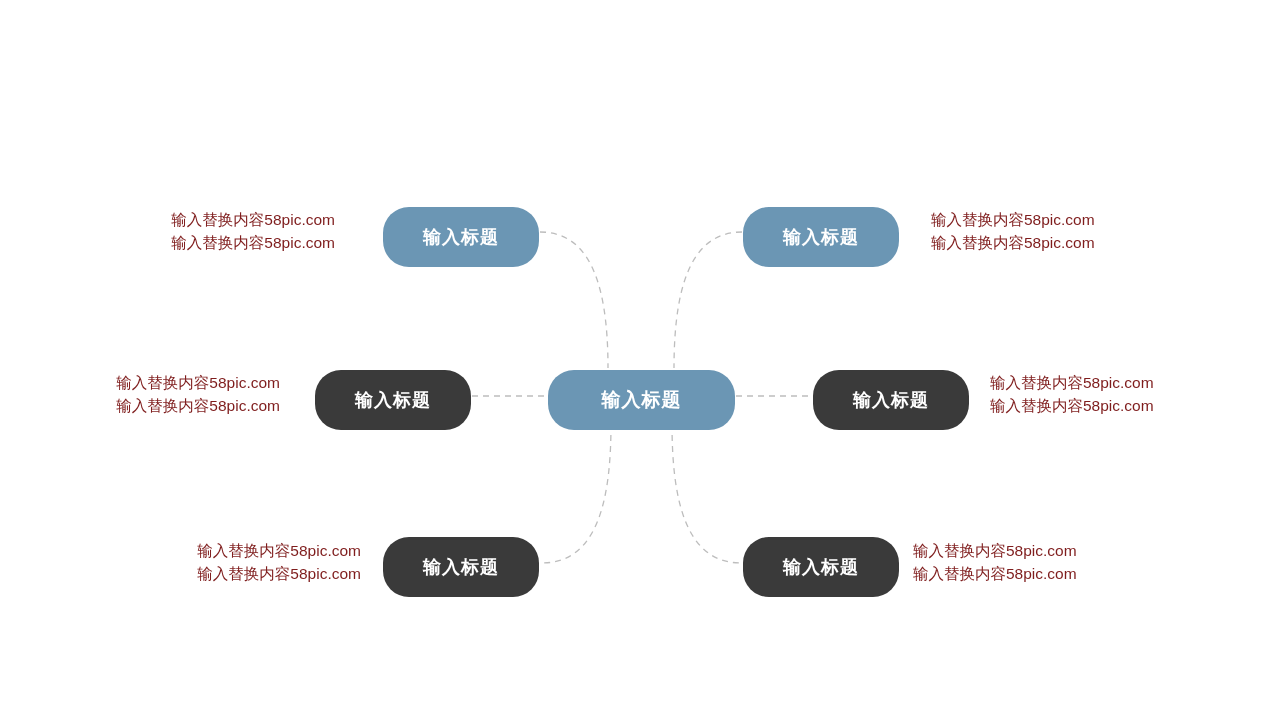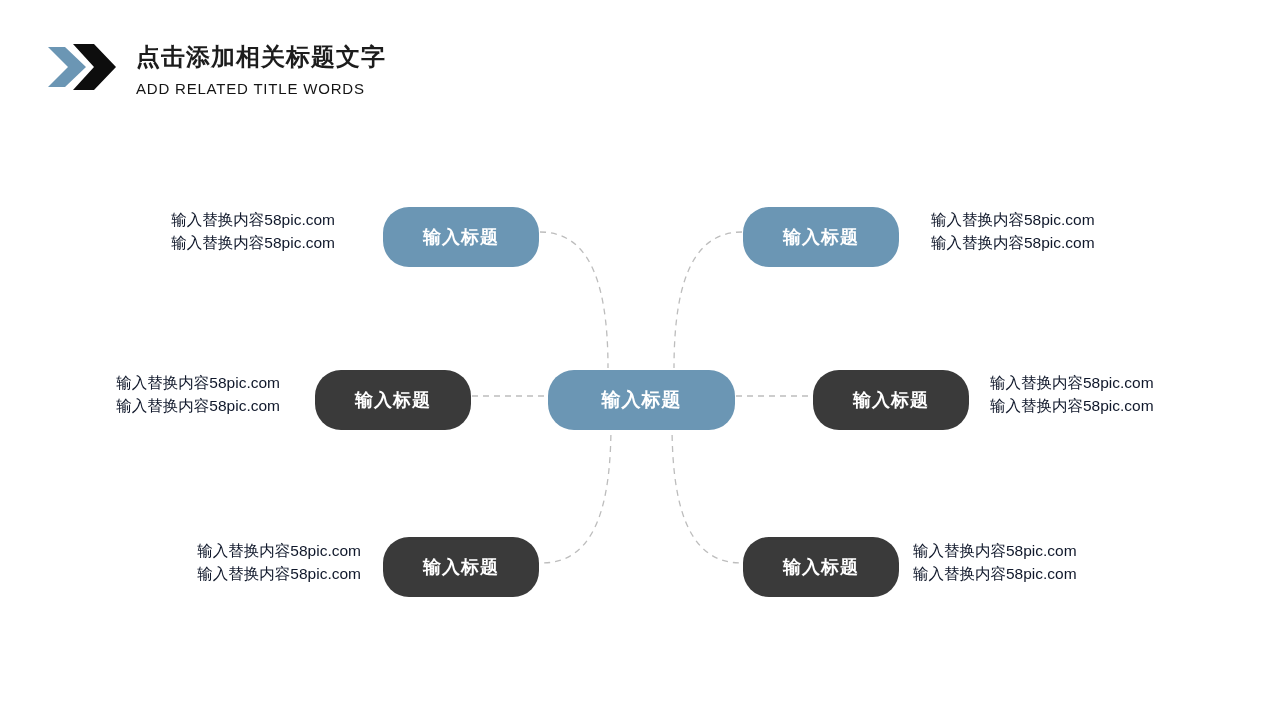--- a/index.html
+++ b/index.html
@@ -50,46 +50,36 @@
   .pill-top-right   { left: 743px; top: 207px; }
   .pill-mid-left    { left: 315px; top: 370px; }
   .pill-mid-right   { left: 813px; top: 370px; }
   .pill-bottom-left { left: 383px; top: 537px; }
   .pill-bottom-right{ left: 743px; top: 537px; }
   .pill-center      { left: 548px; top: 370px; }
 
   
   .desc {
     position: absolute;
-    font-size: 15.5px; color: #0f172a; line-height: 23px;
+    font-size: 15.5px; color: #7f1d1d; line-height: 23px;
     white-space: nowrap;
   }
   .desc.align-right { text-align: right; }
   .desc-top-left     { right: 945px;  top: 208px; }
   .desc-top-right    { left: 931px;   top: 208px; }
   .desc-mid-left     { right: 1000px; top: 371px; }
   .desc-mid-right    { left: 990px;   top: 371px; }
   .desc-bottom-left  { right: 919px;  top: 539px; }
   .desc-bottom-right { left: 913px;   top: 539px; }
 </style>
 </head>
 <body>
 
 <div class="slide">
 
-  <div class="header">
-    <svg class="logo" viewBox="0 0 70 46" aria-hidden="true">
-      <polygon points="0,3 17,3 38,23 17,43 0,43 20,23" fill="#6b96b4"></polygon>
-      <polygon points="25,0 46,0 68,23 46,46 25,46 46,23" fill="#0d0d0d"></polygon>
-    </svg>
-    <div class="titles">
-      <div class="title">点击添加相关标题文字</div>
-      <div class="subtitle">ADD RELATED TITLE WORDS</div>
-    </div>
-  </div>
 
   <svg class="connectors" viewBox="0 0 1280 720" aria-hidden="true">
     <path class="conn" d="M 540 232 C 586 232 608 276 608 368"></path>
     <path class="conn" d="M 742 232 C 696 232 674 276 674 368"></path>
     <path class="conn" d="M 472 396 L 547 396"></path>
     <path class="conn" d="M 736 396 L 812 396"></path>
     <path class="conn" d="M 611 424 C 611 496 599 563 542 563"></path>
     <path class="conn" d="M 672 424 C 672 496 684 563 741 563"></path>
   </svg>
 

